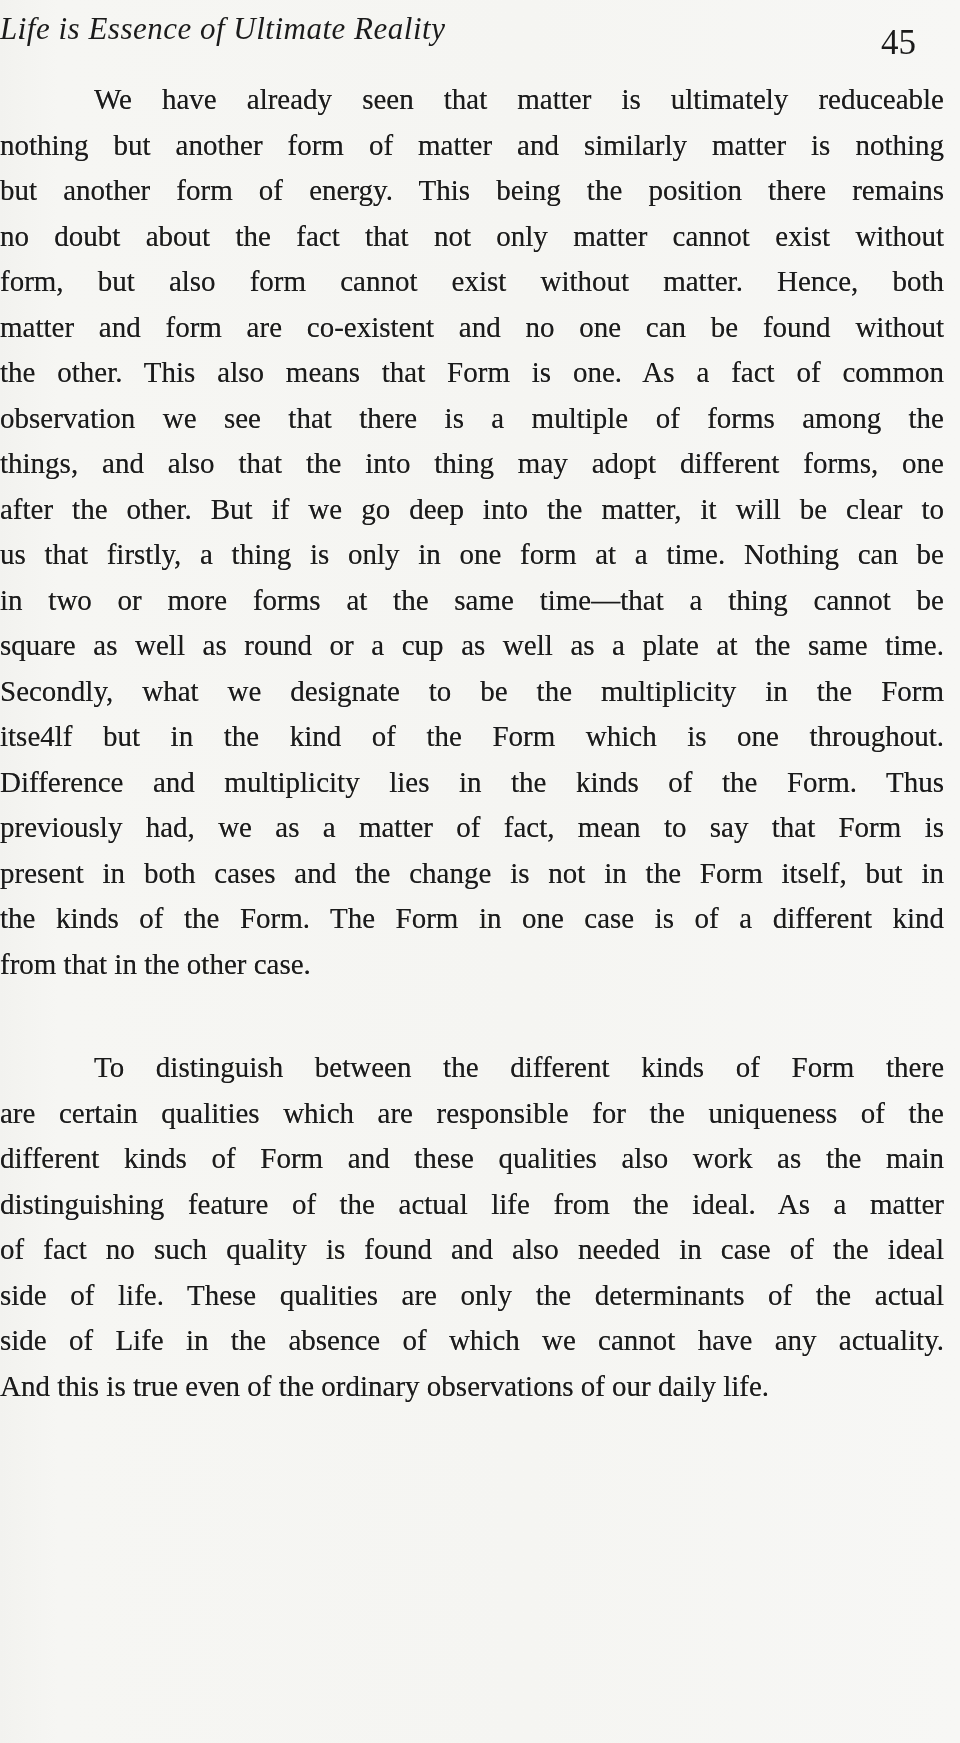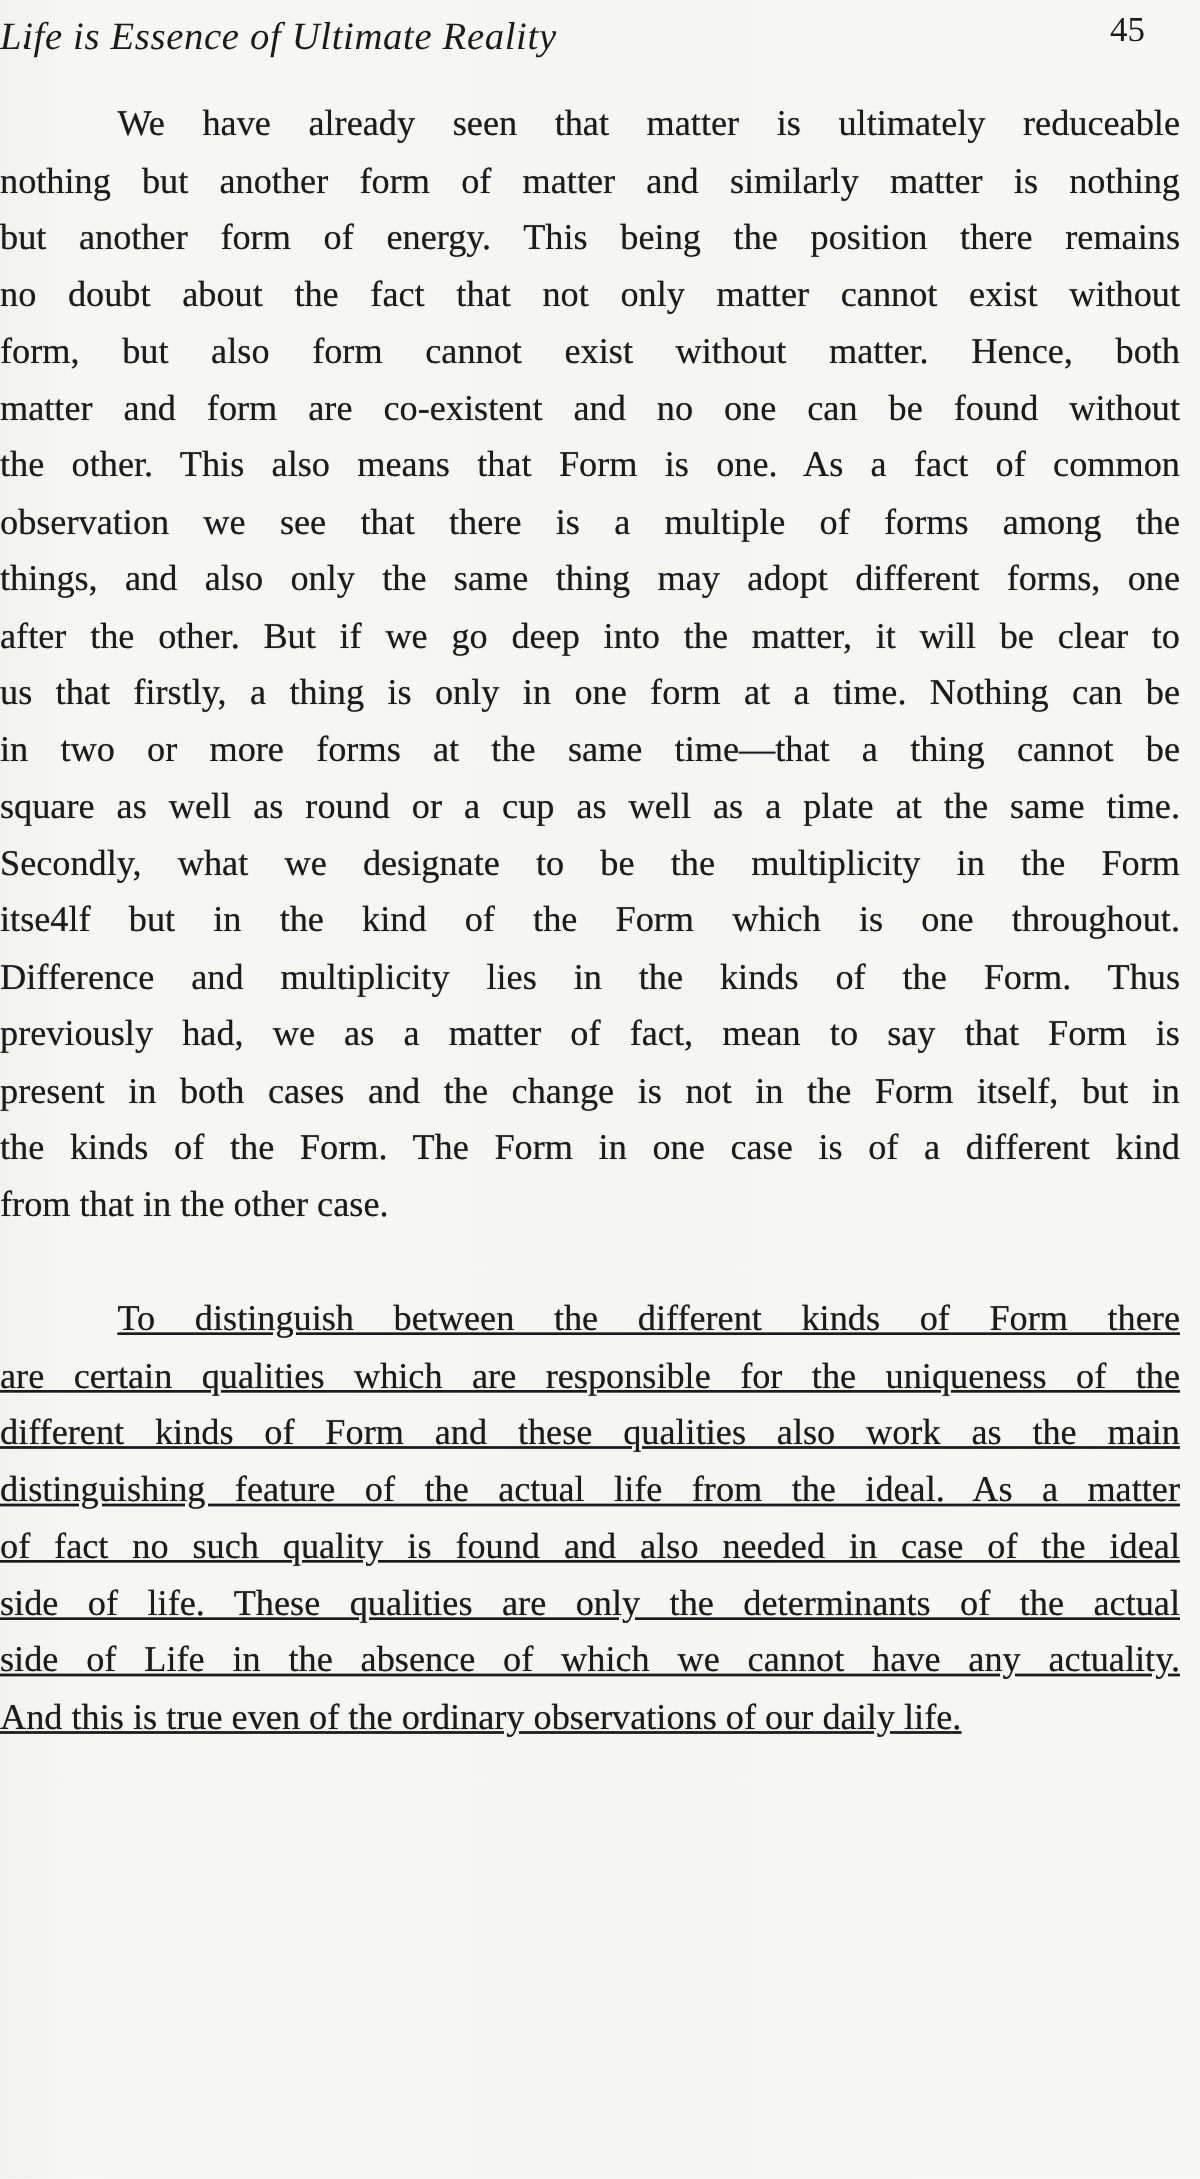--- a/index.html
+++ b/index.html
@@ -30,29 +30,29 @@
     text-align: left;
     font-style: italic;
     font-size: 31px;
     line-height: 38px;
     padding-right: 30px;
     letter-spacing: 0.5px;
   }
   .page-num {
     position: absolute;
     right: 44px;
-    top: 6px;
-    font-size: 28px;
+    top: 24px;
+    font-size: 35px;
     line-height: 38px;
   }
   .body-text {
     padding: 25px 16px 0 0;
   }
   .para { margin: 0; }
-  .para + .para { margin-top: 46px; text-decoration: underline; }
+  .para + .para { margin-top: 58px; }
   .line {
     font-size: 29px;
     line-height: 45.5px;
     text-align: justify;
     text-align-last: justify;
     text-shadow: 0 0 0.6px rgba(25,25,25,0.65);
     white-space: normal;
   }
   .line.first { text-indent: 94px; }
   .line.last  { text-align-last: left; }
@@ -69,21 +69,21 @@
   <div class="body-text">
       <div class="para">
         <div class="line first">We have already seen that matter is ultimately reduceable</div>
         <div class="line">nothing but another form of matter and similarly matter is nothing</div>
         <div class="line">but another form of energy. This being the position there remains</div>
         <div class="line">no doubt about the fact that not only matter cannot exist without</div>
         <div class="line">form, but also form cannot exist without matter. Hence, both</div>
         <div class="line">matter and form are co-existent and no one can be found without</div>
         <div class="line">the other. This also means that Form is one. As a fact of common</div>
         <div class="line">observation we see that there is a multiple of forms among the</div>
-        <div class="line">things, and also only the same thing may adopt different forms, one</div>
+        <div class="line">things, and also that the into thing may adopt different forms, one</div>
         <div class="line">after the other. But if we go deep into the matter, it will be clear to</div>
         <div class="line">us that firstly, a thing is only in one form at a time. Nothing can be</div>
         <div class="line">in two or more forms at the same time—that a thing cannot be</div>
         <div class="line">square as well as round or a cup as well as a plate at the same time.</div>
         <div class="line">Secondly, what we designate to be the multiplicity in the Form</div>
         <div class="line">itse4lf but in the kind of the Form which is one throughout.</div>
         <div class="line">Difference and multiplicity lies in the kinds of the Form. Thus</div>
         <div class="line">previously had, we as a matter of fact, mean to say that Form is</div>
         <div class="line">present in both cases and the change is not in the Form itself, but in</div>
         <div class="line">the kinds of the Form. The Form in one case is of a different kind</div>

